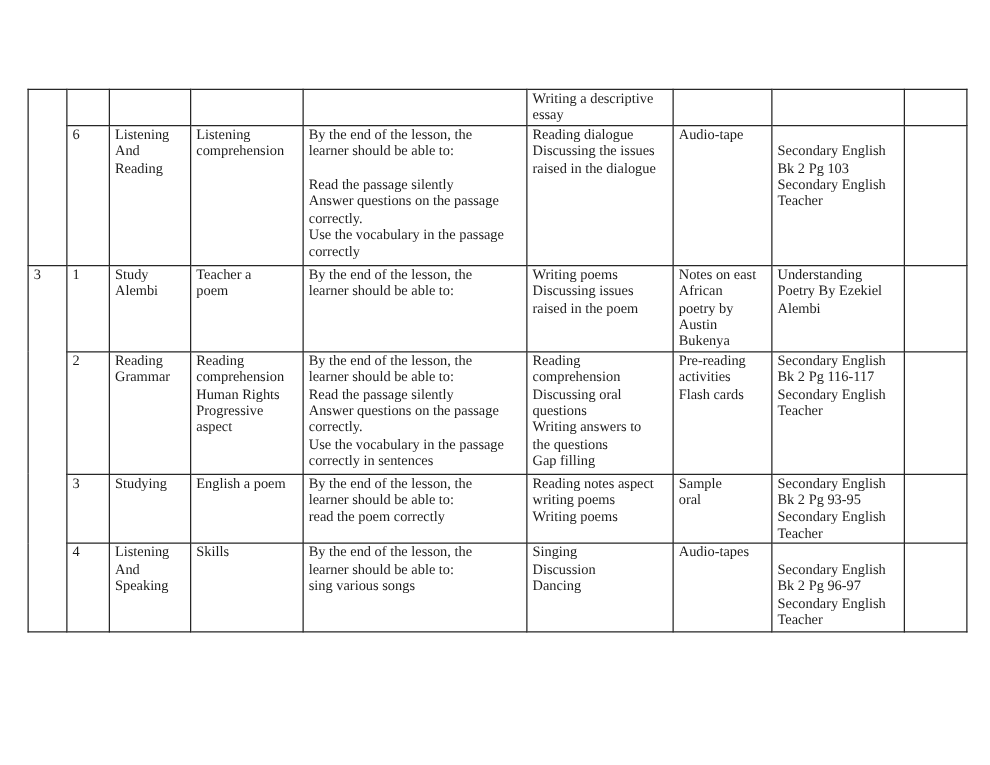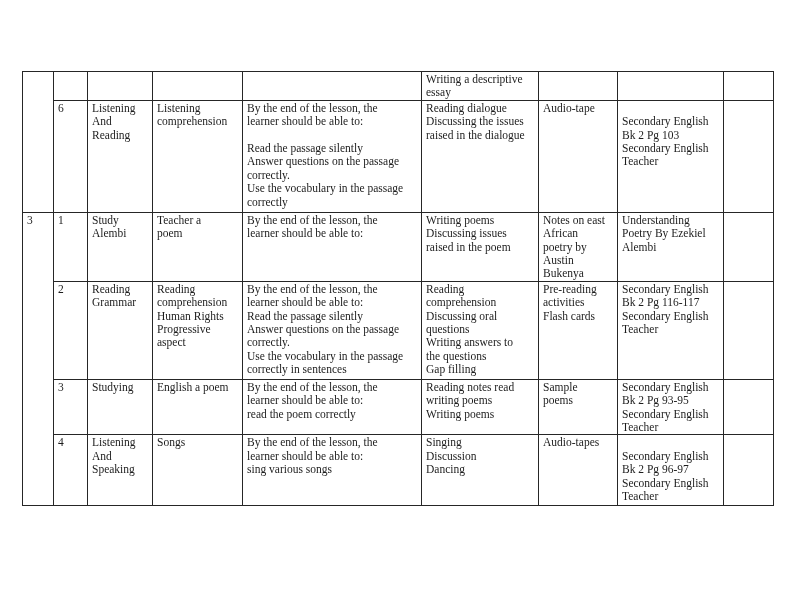--- a/index.html
+++ b/index.html
@@ -150,37 +150,37 @@
 Teacher</td>
         <td></td>
       </tr>
       <tr class="h4">
         <td>3</td>
         <td>Studying</td>
         <td>English a poem</td>
         <td>By the end of the lesson, the
 learner should be able to:
 read the poem correctly</td>
-        <td>Reading notes read
+        <td>Reading notes aspect
 writing poems
 Writing poems</td>
         <td>Sample
-poems</td>
+oral</td>
         <td>Secondary English
 Bk 2 Pg 93-95
 Secondary English
 Teacher</td>
         <td></td>
       </tr>
       <tr class="h5">
         <td>4</td>
         <td>Listening
 And
 Speaking</td>
-        <td>Songs</td>
+        <td>Skills</td>
         <td>By the end of the lesson, the
 learner should be able to:
 sing various songs</td>
         <td>Singing
 Discussion
 Dancing</td>
         <td>Audio-tapes</td>
         <td>
 Secondary English
 Bk 2 Pg 96-97

